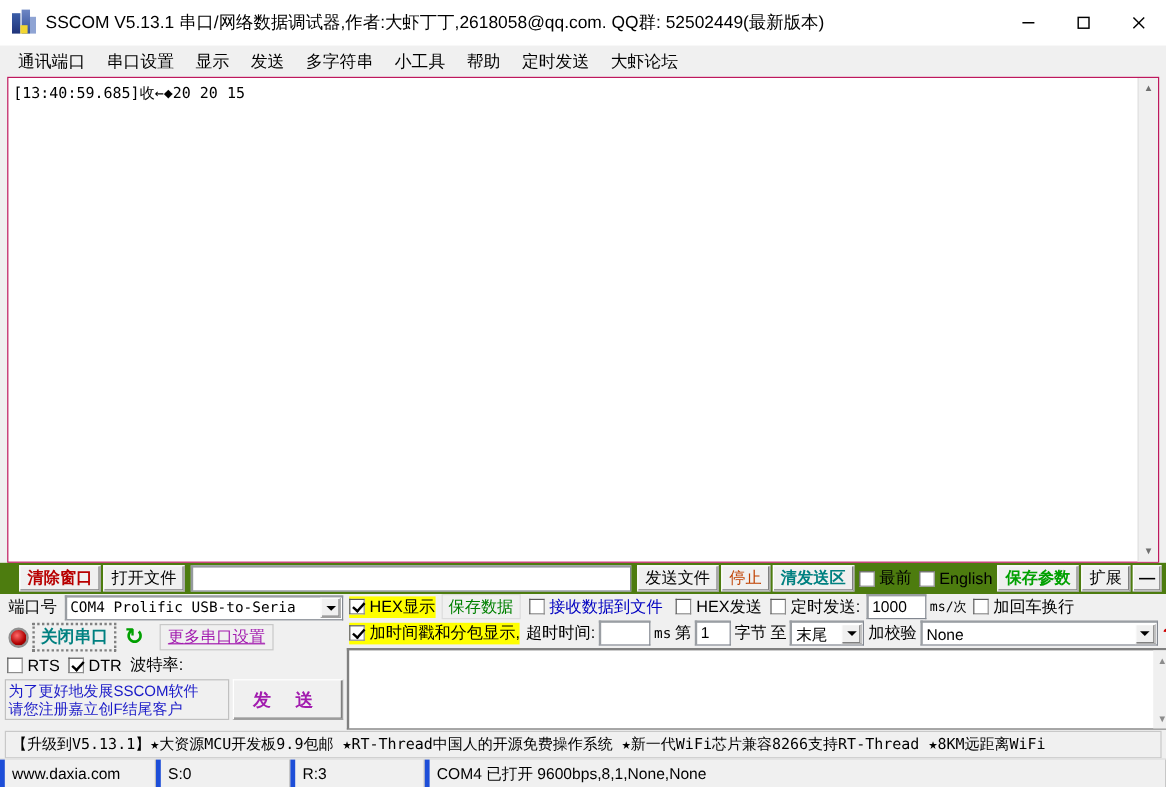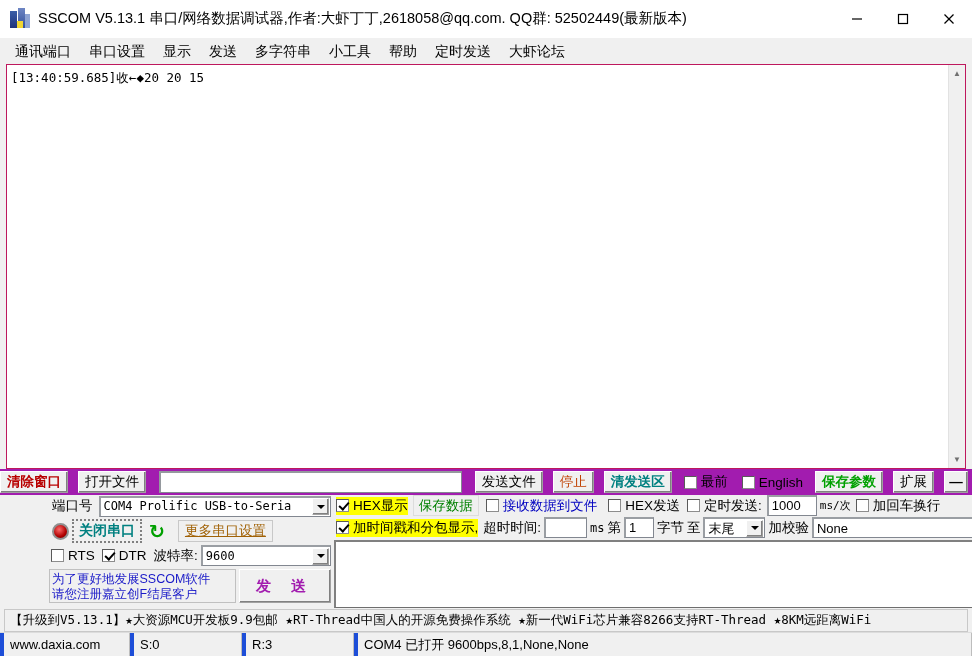--- a/index.html
+++ b/index.html
@@ -117,23 +117,23 @@
     width: 17px; height: 17px;
     display: flex; align-items: center; justify-content: center;
     color: #707070; font-size: 8px;
   }
 
   
   .toolrow {
     flex: 0 0 26px;
     display: flex;
     align-items: center;
-    padding: 1px 4px 1px 0;
-    gap: 10px;
-    background: #a21caf;
+    padding: 1px 4px 1px 16px;
+    gap: 2px;
+    background: #4d7c0f;
   }
   .btn {
     background: #f0f0f0;
     border: 1px solid #a0a0a0;
     border-top-color: #ffffff;
     border-left-color: #ffffff;
     box-shadow: inset -1px -1px 0 #808080;
     padding: 1px 6px;
     font-size: 13.5px;
     height: 22px;
@@ -196,21 +196,20 @@
     padding: 0 4px 0 4px;
     background: #f0f0f0;
     gap: 0px;
   }
   .left-col {
     width: 282px;
     flex: 0 0 282px;
     display: flex;
     flex-direction: column;
     gap: 2px;
-    margin-left: 45px;
   }
   .right-col {
     flex: 1 1 auto;
     display: flex;
     flex-direction: column;
     gap: 1px;
     padding-left: 3px;
   }
   .row { display: flex; align-items: center; gap: 3px; }
 
@@ -298,21 +297,21 @@
     background: radial-gradient(circle at 40% 35%, #ff6a6a, #b00000 60%, #600 100%);
     border: 2px solid #909090;
     margin-left: 3px;
   }
   .refresh {
     color: #00a000; font-size: 19px; font-weight: bold;
     margin: 0 4px; line-height: 19px;
   }
   .more-btn {
     font-size: 13.5px;
-    color: #a16207;
+    color: #a21caf;
     text-decoration: underline;
     background: #f0f0f0;
     border: 1px solid #c8c8c8;
     padding: 1px 6px;
     height: 22px;
     display: flex; align-items: center;
     white-space: nowrap;
   }
 
   
@@ -516,26 +515,20 @@
       <div class="row">
         <label class="chk">
           <span class="box"></span>
           <span>RTS</span>
         </label>
         <label class="chk">
           <span class="box checked"></span>
           <span>DTR</span>
         </label>
         <span class="lbl" style="margin-left:2px;">波特率:</span>
-        <div class="combo" style="flex:1 1 auto;">
-          <span class="val">9600</span>
-          <span class="arrowbtn">
-              <span class="tri-down"></span>
-            </span>
-        </div>
       </div>
 
       <div class="notice-row">
         <div class="notice">为了更好地发展SSCOM软件
 请您注册嘉立创F结尾客户</div>
         <div class="send-btn">发 送</div>
       </div>
 
     </div>
 

